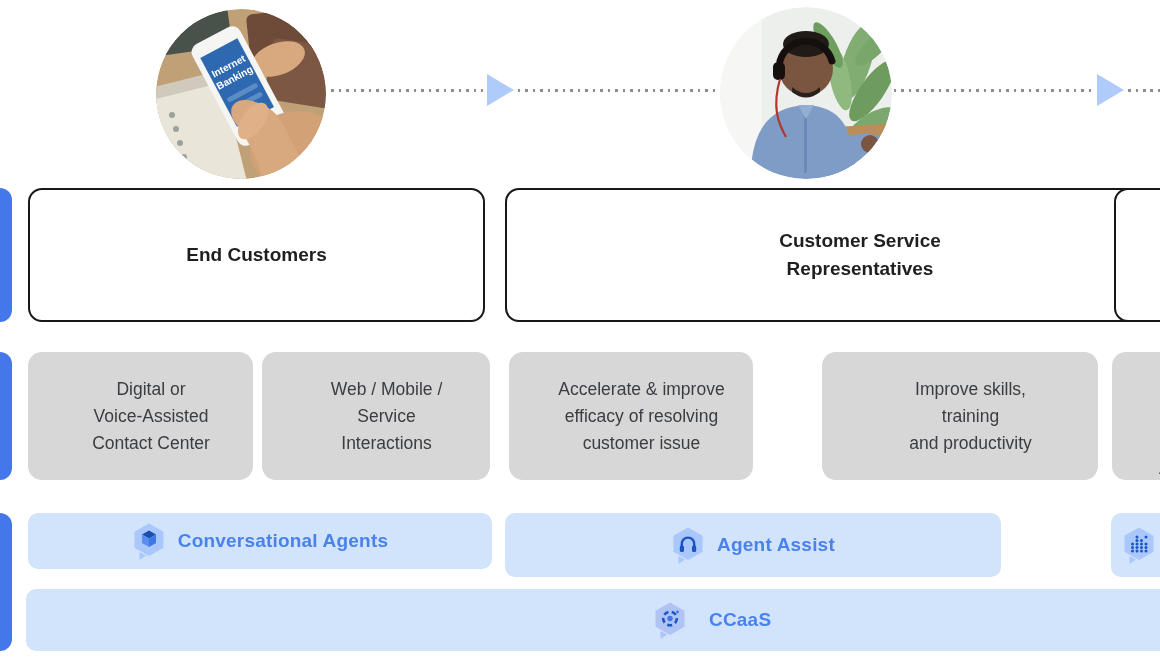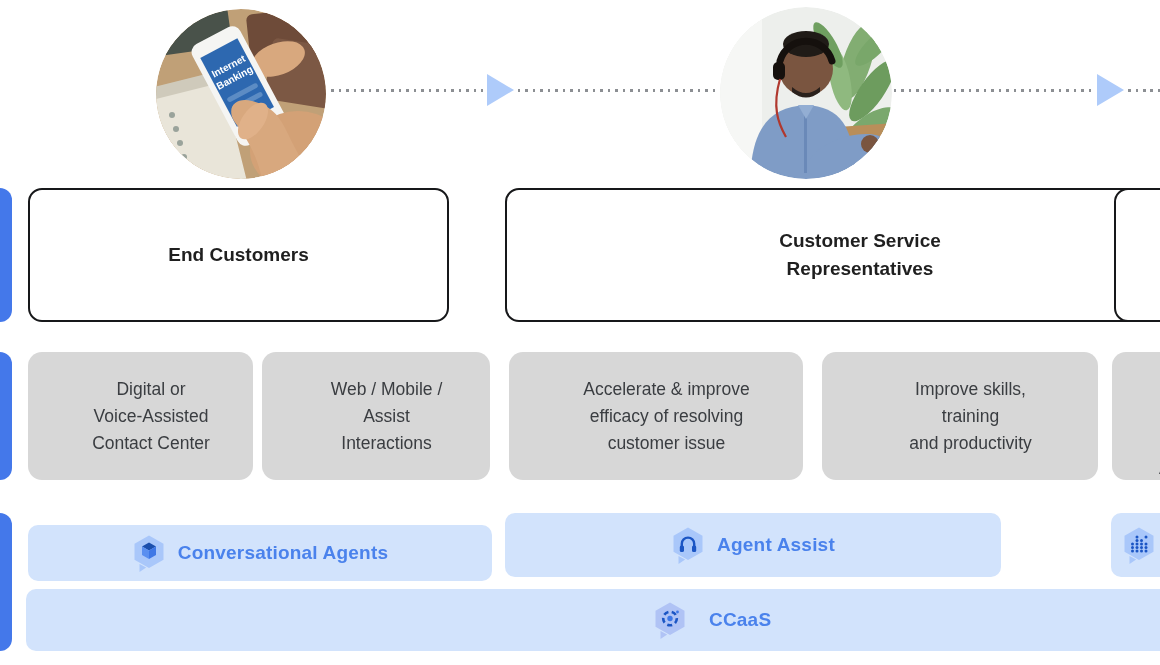--- a/index.html
+++ b/index.html
@@ -176,59 +176,59 @@
         <rect x="53" y="55" width="12" height="18" rx="5" fill="#15100d"></rect>
         <path d="M60 72 C52 100 58 116 66 130" fill="none" stroke="#b0382e" stroke-width="2.2"></path>
       </g>
     </svg>
   </div>
 
   <div class="abs accent" style="top:188px; height:134px;"></div>
   <div class="abs accent" style="top:352px; height:128px;"></div>
   <div class="abs accent" style="top:513px; height:138px;"></div>
 
-  <div class="abs persona" style="left:28px; top:188px; width:421px; height:134px;">
+  <div class="abs persona" style="left:28px; top:188px; width:457px; height:134px;">
     <span>End Customers</span>
   </div>
   <div class="abs persona" style="left:505px; top:188px; width:710px; height:134px;">
     <span>Customer Service
 Representatives</span>
   </div>
   <div class="abs persona" style="left:1114px; top:188px; width:80px; height:134px;">
     <span></span>
   </div>
 
   <div class="abs gray-box" style="left:28px; top:352px; width:225px; height:128px;">
     <span>Digital or
 Voice-Assisted
 Contact Center</span>
   </div>
   <div class="abs gray-box" style="left:262px; top:352px; width:228px; height:128px;">
     <span>Web / Mobile /
-Assist
+Service
 Interactions</span>
   </div>
-  <div class="abs gray-box" style="left:509px; top:352px; width:294px; height:128px;">
+  <div class="abs gray-box" style="left:509px; top:352px; width:244px; height:128px;">
     <span>Accelerate &amp; improve
 efficacy of resolving
 customer issue</span>
   </div>
   <div class="abs gray-box" style="left:822px; top:352px; width:276px; height:128px;">
     <span>Improve skills,
 training
 and productivity</span>
   </div>
   <div class="abs gray-box partial" style="left:1112px; top:352px; width:100px; height:128px;">
     <span>
       <span class="frag1">Co</span>
       <span class="frag2">A</span>
     </span>
   </div>
 
-  <div class="abs pill" style="left:28px; top:525px; width:464px; height:56px;">
+  <div class="abs pill" style="left:28px; top:513px; width:464px; height:56px;">
     <svg class="icon" width="34" height="38" viewBox="0 0 34 38">
       <path d="M17 1.5 L31.5 9.8 V25.8 L17 34 L2.5 25.8 V9.8 Z M7.5 30 L7.5 38 L14.2 33.4 Z" fill="#a9c7fa"></path>
       <path d="M17 8.5 L24 12.5 L17 16.5 L10 12.5 Z" fill="#1b4fad"></path>
       <path d="M10 12.5 L17 16.5 V25 L10 21 Z" fill="#5a8ff0"></path>
       <path d="M24 12.5 L17 16.5 V25 L24 21 Z" fill="#3e77e6"></path>
     </svg>
     <span class="pill-label">Conversational Agents</span>
   </div>
 
   <div class="abs pill" style="left:505px; top:513px; width:496px; height:64px;">

